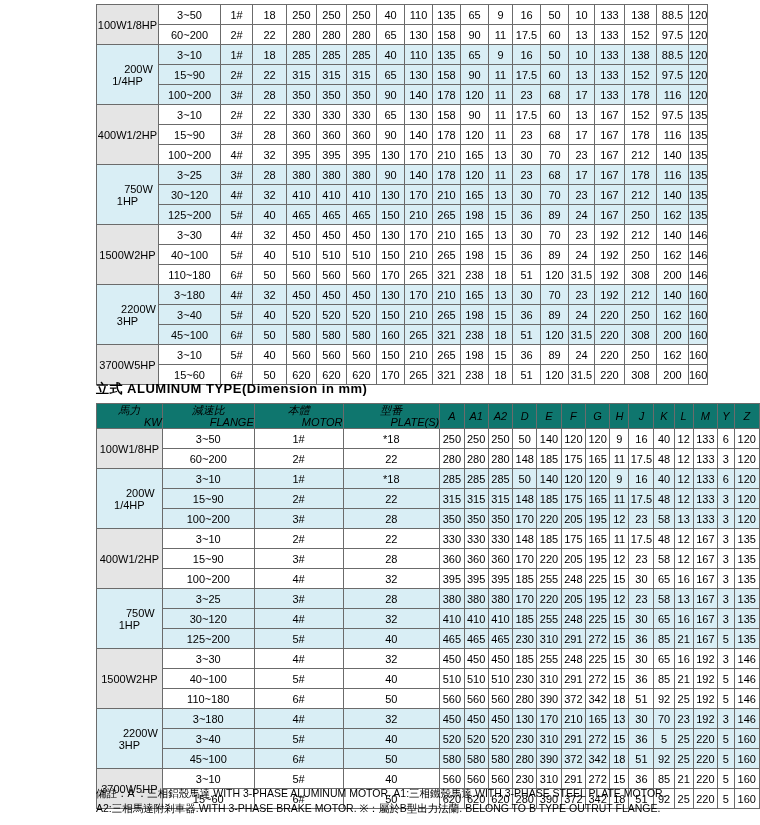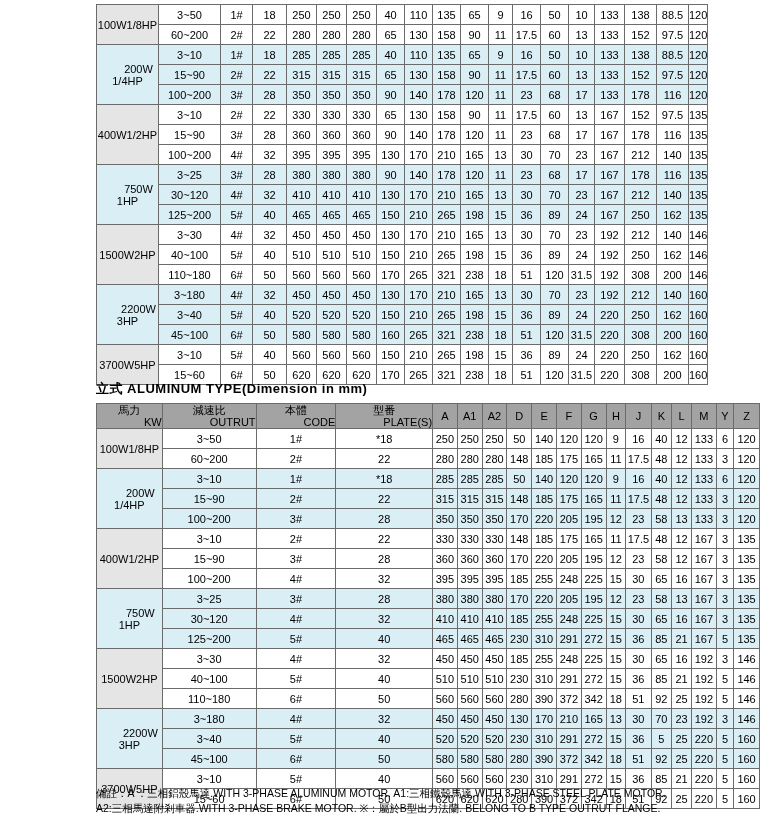--- a/index.html
+++ b/index.html
@@ -22,24 +22,25 @@
     font-size:11px;
     text-align:center;
     vertical-align:middle;
     padding:0;
     height:19px;
     line-height:12px;
     font-weight:normal;
     white-space:nowrap;
   }
   .hdr td{
-    background:#a3a3a3;
+    background:#0f766e;
     font-weight:bold;
     font-size:12px;
     height:34px;
+    font-style:italic;
   }
   .hdr td .l1{display:block;}
   .hdr td .l2{display:block;margin-left:47px;}
   .kwcell{
     background:#d9eef5;
     font-weight:bold;
     font-size:11.5px;
   }
   .kwcell .l1{display:block;margin-left:22px;}
   .kwcell .l2{display:block;}
@@ -526,25 +527,25 @@
         <col style="width:32px">
     </colgroup>
     <tbody id="bottom-body">
         <tr class="hdr">
           <td>
             <span class="l1">馬力</span>
             <span class="l2">KW</span>
           </td>
           <td>
             <span class="l1">減速比</span>
-            <span class="l2">OUTRUT</span>
+            <span class="l2">FLANGE</span>
           </td>
           <td>
             <span class="l1">本體</span>
-            <span class="l2">CODE</span>
+            <span class="l2">MOTOR</span>
           </td>
           <td>
             <span class="l1">型番</span>
             <span class="l2">PLATE(S)</span>
           </td>
           <td>A</td>
           <td>A1</td>
           <td>A2</td>
           <td>D</td>
           <td>E</td>

